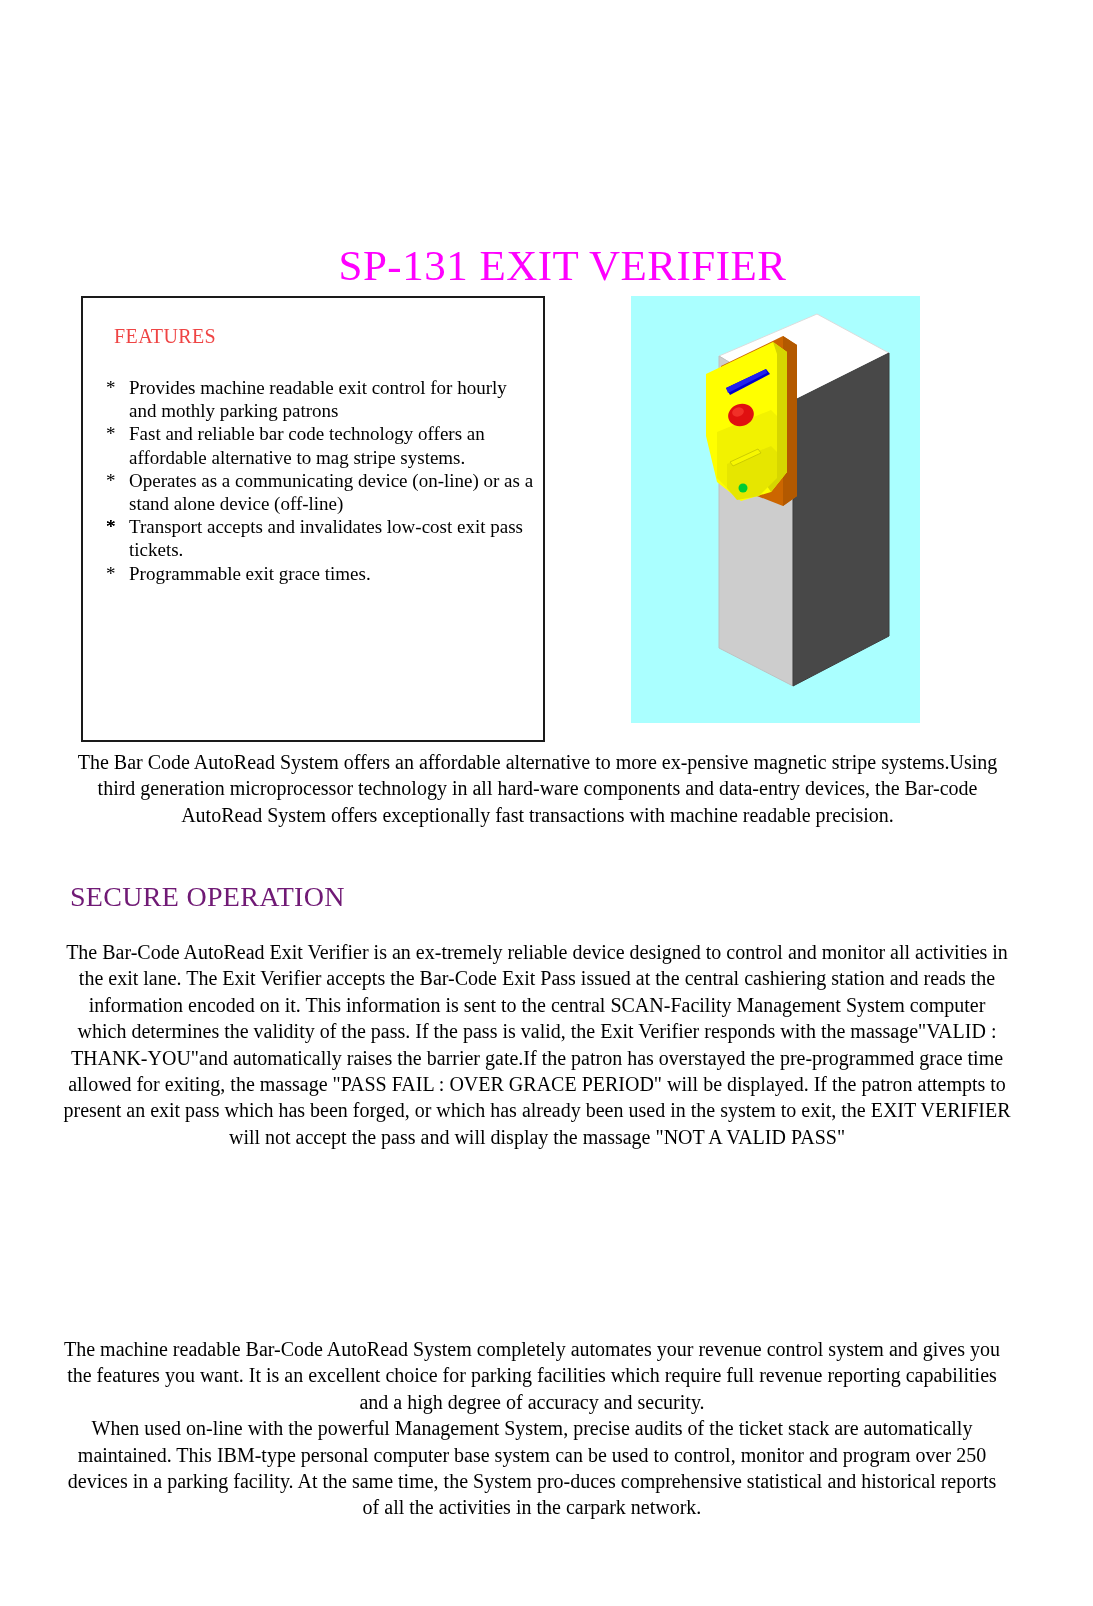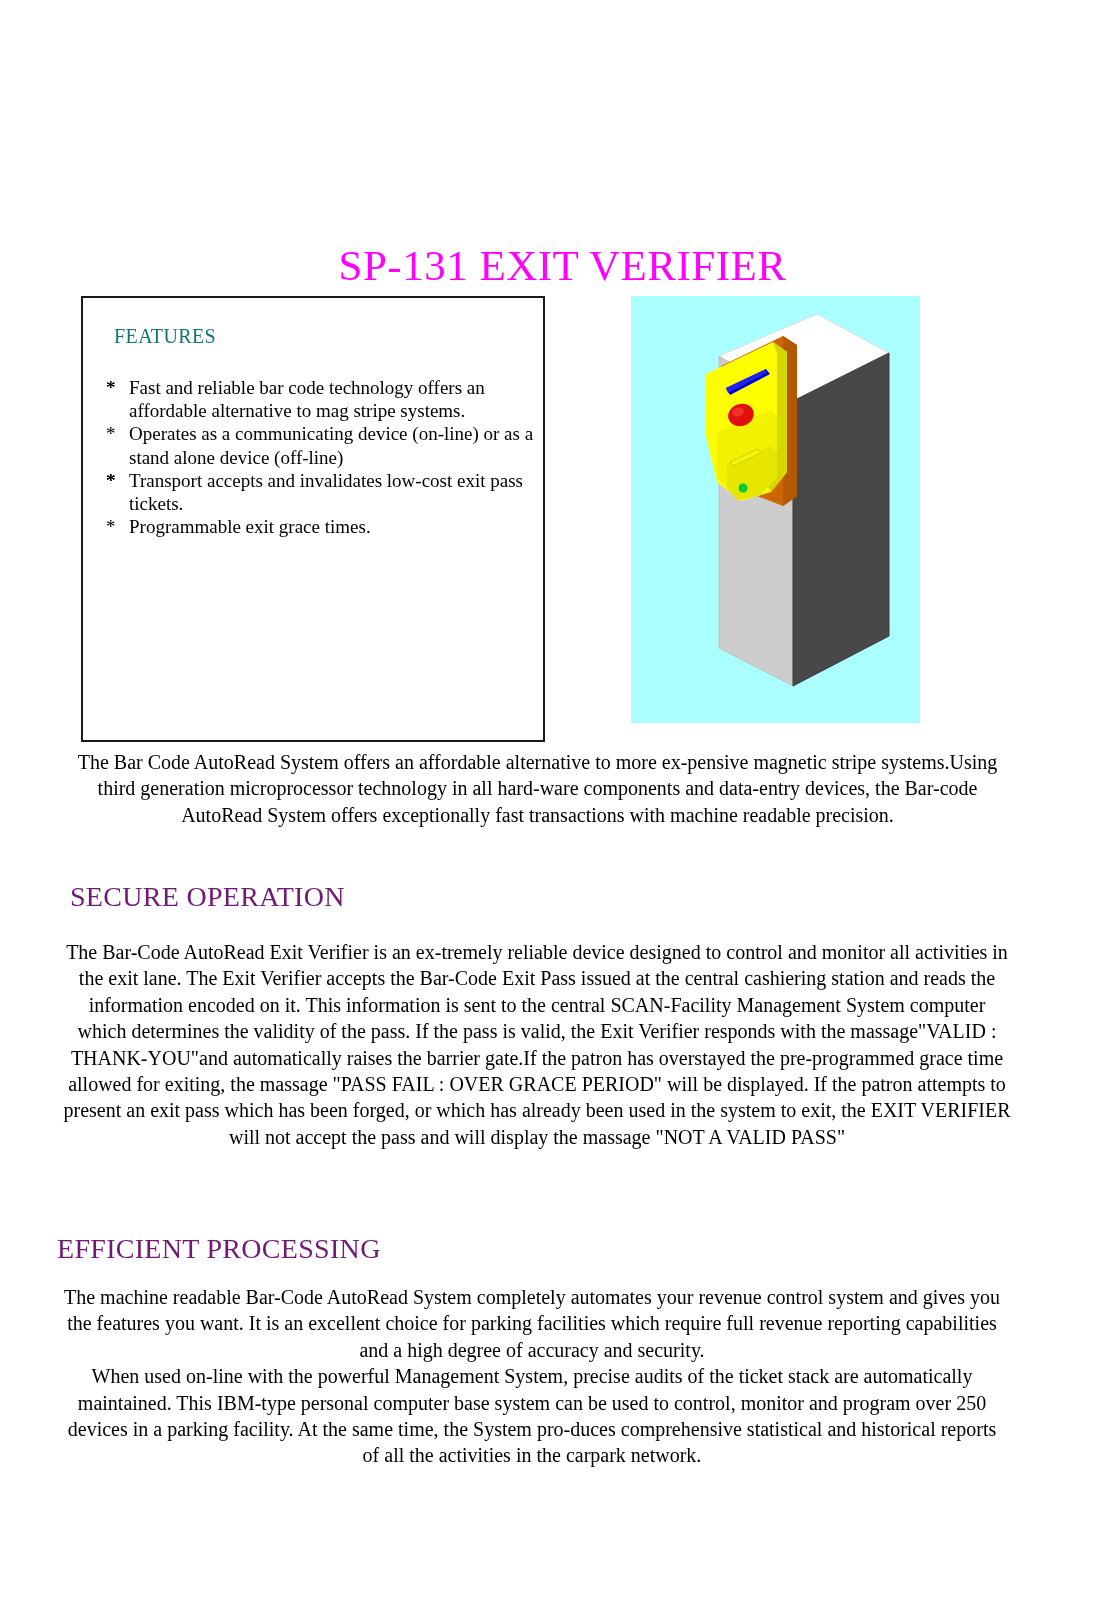--- a/index.html
+++ b/index.html
@@ -47,21 +47,21 @@
     border: 2px solid #1a1a1a;
     box-sizing: border-box;
     background: #ffffff;
   }
   .features-title {
     position: absolute;
     left: 31px;
     top: 26px;
     font-size: 20px;
     line-height: 24px;
-    color: #0f766e;
+    color: #ef4444;
     letter-spacing: 0.4px;
   }
   .features-list {
     position: absolute;
     left: 12px;
     top: 78px;
     width: 440px;
     margin: 0;
     padding: 0;
     list-style: none;
@@ -127,37 +127,38 @@
     left: 62px;
     top: 939px;
     width: 950px;
   }
   .heading-efficient {
     left: 57px;
     top: 1232px;
   }
   .efficient-para {
     left: 57px;
-    top: 1284px;
+    top: 1336px;
     width: 950px;
   }
   .efficient-para p { margin: 0; }
 </style>
 </head>
 <body>
 
 <div class="page">
 
   <h1 class="doc-title">SP-131 EXIT VERIFIER</h1>
 
   <div class="features-box">
     <div class="features-title">FEATURES</div>
     <ul class="features-list">
       <li class="feature-item">
         <span class="feature-bullet">*</span>
+        <span>Provides machine readable exit control for hourly and mothly parking patrons</span>
       </li>
       <li class="feature-item">
         <span class="feature-bullet">*</span>
         <span>Fast and reliable bar code technology offers an affordable alternative to mag stripe systems.</span>
       </li>
       <li class="feature-item">
         <span class="feature-bullet">*</span>
         <span>Operates as a communicating device (on-line) or as a stand alone device (off-line)</span>
       </li>
       <li class="feature-item">
@@ -207,19 +208,18 @@
 
       <circle cx="112" cy="192" r="4.5" fill="#00cc33"></circle>
     </svg>
   </div>
 
   <div class="body-text intro-para">The Bar Code AutoRead System offers an affordable alternative to more ex-pensive magnetic stripe systems.Using third generation microprocessor technology in all hard-ware components and data-entry devices,   the Bar-code AutoRead System offers exceptionally fast transactions with machine readable precision.</div>
 
   <div class="section-heading heading-secure">SECURE OPERATION</div>
   <div class="body-text secure-para">The Bar-Code AutoRead Exit Verifier is an ex-tremely reliable device designed to control and monitor all activities in the exit lane.   The Exit Verifier accepts the Bar-Code Exit Pass issued at the central cashiering station and reads the information encoded on it.     This information is sent to the central SCAN-Facility Management System computer which determines the validity of the pass. If the pass is valid, the Exit Verifier responds with the massage"VALID : THANK-YOU"and automatically raises the barrier gate.If the patron has overstayed the pre-programmed grace time allowed for exiting,  the massage   "PASS FAIL : OVER GRACE PERIOD" will  be displayed.  If the patron attempts to present an exit pass which has been forged,   or which has already been used in the system to exit,  the EXIT VERIFIER will not accept the pass and will display the massage "NOT A VALID PASS"</div>
 
-  <div class="section-heading heading-efficient">EFFICIENT PROCESSING</div>
   <div class="body-text efficient-para">
     <p>The machine readable Bar-Code AutoRead System  completely automates your revenue control system and gives you the features you want. It is an excellent choice for parking facilities which require full revenue reporting capabilities and a high degree of accuracy and security.</p>
     <p>When used on-line with the powerful Management System, precise audits of the ticket stack are automatically maintained. This IBM-type personal computer base system can be used to control, monitor and program over 250 devices in a parking facility.  At the same time,  the System pro-duces comprehensive statistical and historical reports of all the activities in the carpark network.</p>
   </div>
 
 </div>
 
 </body></html>

